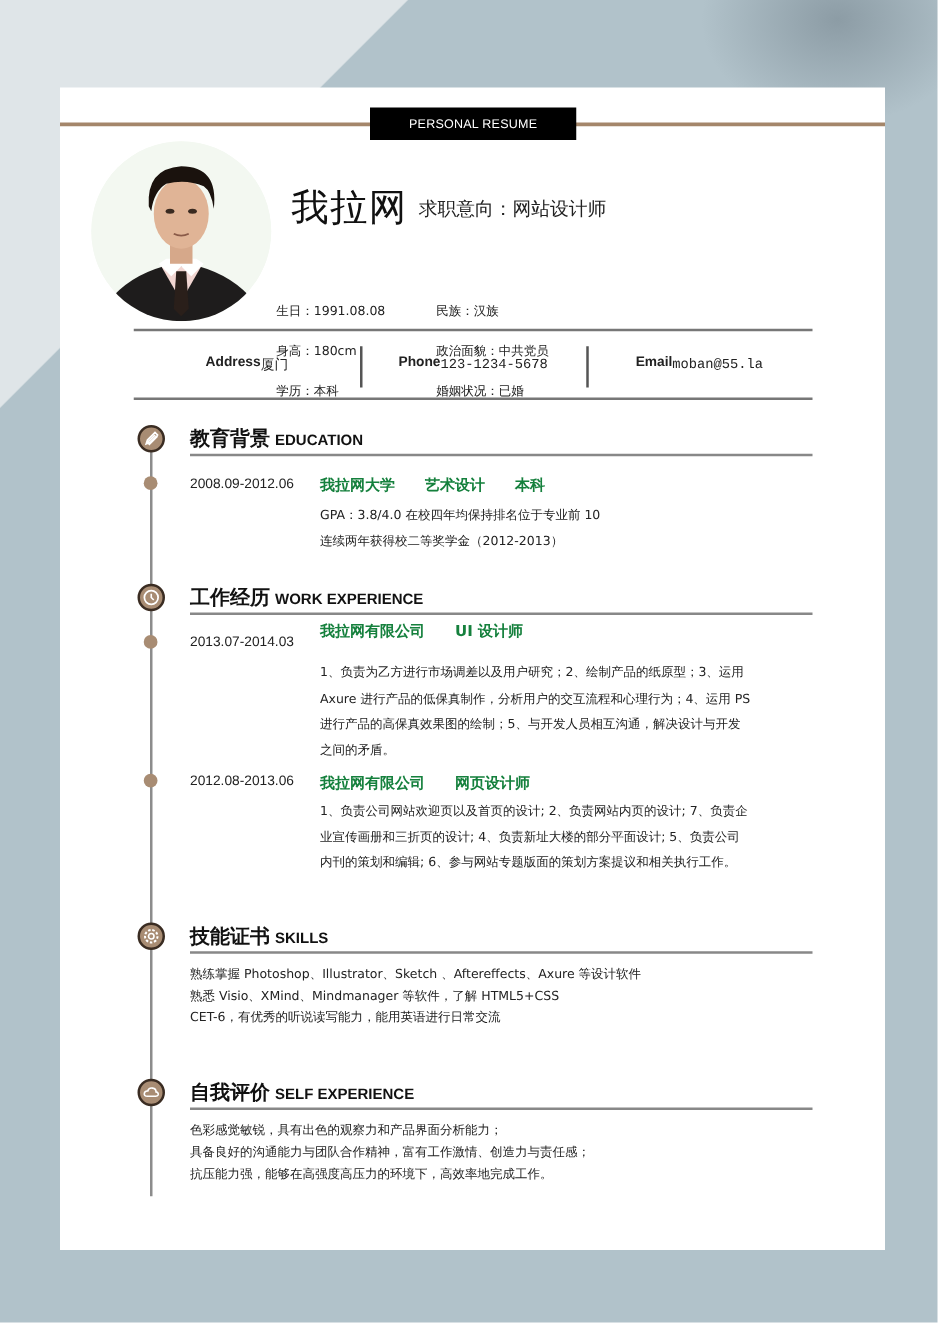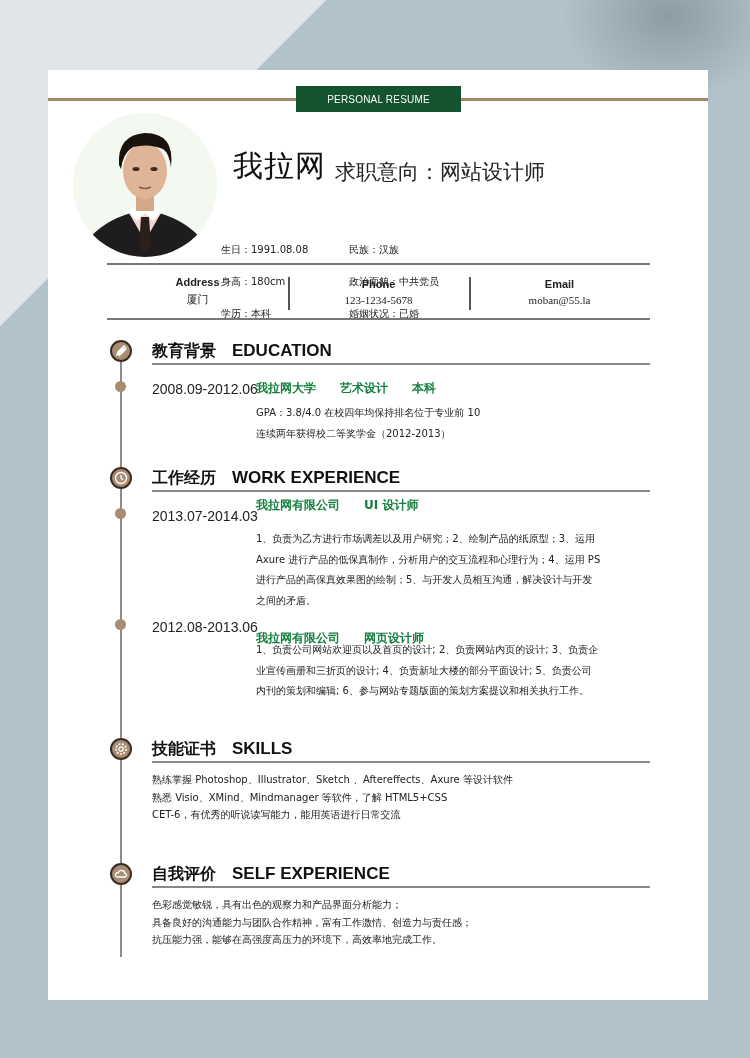--- a/index.html
+++ b/index.html
@@ -22,74 +22,74 @@
   }
   .paper {
     position: absolute; left: 48px; top: 70px; width: 660px; height: 930px;
     background: #ffffff;
   }
   .title-line {
     position: absolute; left: 0; top: 28px; width: 660px; height: 3px; background: #a4866a;
   }
   .title-box {
     position: absolute; left: 248px; top: 16px; width: 165px; height: 26px;
-    background: #14532d; color: #fff; font-size: 10px; letter-spacing: 0.2px;
+    background: #000000; color: #fff; font-size: 10px; letter-spacing: 0.2px;
     display: flex; align-items: center; justify-content: center;
     font-family: "Liberation Sans", sans-serif;
   }
   .avatar {
     position: absolute; left: 25px; top: 43px; width: 144px; height: 144px;
     border-radius: 50%; background: #f3f8f1; overflow: hidden;
   }
   .name {
     position: absolute; left: 185px; top: 76px; font-size: 30px; color: #111;
     font-family: Liberation Serif, serif; font-weight: normal; letter-spacing: 1px;
   }
   .intent {
-    position: absolute; left: 287px; top: 88px; font-size: 21px; color: #222;
+    position: absolute; left: 287px; top: 88px; font-size: 15px; color: #222;
   }
   .info-grid {
     position: absolute; left: 173px; top: 128px; width: 270px;
     display: grid; grid-template-columns: 128px 142px; row-gap: 17px;
     font-size: 10px; color: #222; margin-top: 44px;
   }
   .info-grid span { line-height: 15px; }
   .contact {
     position: absolute; left: 59px; top: 193px; width: 543px; height: 57px;
     border-top: 2px solid #777; border-bottom: 2px solid #777;
     display: flex;
   }
   .contact .cell {
-    flex: 1; display: flex; flex-direction: column; align-items: center; justify-content: center;
+    flex: 1; display: flex; align-items: center; justify-content: center;
     font-size: 10px; position: relative;
   }
   .contact .cell + .cell::before {
     content: ""; position: absolute; left: 0; top: 12px; height: 33px; width: 2px; background: #555;
   }
   .contact .lbl { font-weight: bold; margin-bottom: 4px; font-family: "Liberation Sans", sans-serif; font-size: 11px; }
-  .contact .val { font-family: Liberation Serif, serif; font-size: 11px; }
+  .contact .val { font-family: Liberation Mono, monospace; font-size: 11px; }
   .timeline {
     position: absolute; left: 72px; top: 272px; width: 2px; height: 615px; background: #8c8c8c;
   }
   .sec-icon {
     position: absolute; left: 62px; width: 22px; height: 22px; border-radius: 50%;
     background: #a88c73; border: 2px solid #3a2c22;
     display: flex; align-items: center; justify-content: center;
   }
   .dot {
     position: absolute; left: 67px; width: 11px; height: 11px; border-radius: 50%; background: #a88c73;
   }
   .sec-head {
     position: absolute; left: 104px; width: 498px; height: 24px;
     border-bottom: 2px solid #888;
     font-size: 16px; font-weight: bold; color: #111;
   }
-  .sec-head .en { margin-left: 16px; font-family: "Liberation Sans", sans-serif; font-size: 17px; }
+  .sec-head .en { margin-left: 4px; font-family: "Liberation Sans", sans-serif; font-size: 12px; }
   .date {
-    position: absolute; left: 104px; font-size: 14px; color: #222; font-family: "Liberation Sans", sans-serif;
+    position: absolute; left: 104px; font-size: 11px; color: #222; font-family: "Liberation Sans", sans-serif;
   }
   .row-title {
     position: absolute; left: 208px; font-size: 12px; font-weight: bold; color: #15803d;
   }
   .row-title span + span { margin-left: 24px; }
   .body-text {
     position: absolute; left: 208px; width: 345px; font-size: 10px; line-height: 20.5px; color: #222;
   }
   .list-text {
     position: absolute; left: 104px; width: 500px; font-size: 10px; line-height: 17.5px; color: #222;
@@ -179,24 +179,24 @@
   </div>
   <div class="dot" style="top:438px"></div>
   <div class="date" style="top:438px">2013.07-2014.03</div>
   <div class="row-title" style="top:427px">
     <span>我拉网有限公司</span><span>UI 设计师</span>
   </div>
   <div class="body-text" style="top:459px">1、负责为乙方进行市场调差以及用户研究；2、绘制产品的纸原型；3、运用 Axure 进行产品的低保真制作，分析用户的交互流程和心理行为；4、运用 PS 进行产品的高保真效果图的绘制；5、与开发人员相互沟通，解决设计与开发之间的矛盾。</div>
 
   <div class="dot" style="top:549px"></div>
   <div class="date" style="top:549px">2012.08-2013.06</div>
-  <div class="row-title" style="top:560px">
+  <div class="row-title" style="top:548px">
     <span>我拉网有限公司</span><span>网页设计师</span>
   </div>
-  <div class="body-text" style="top:570px">1、负责公司网站欢迎页以及首页的设计; 2、负责网站内页的设计; 3、负责企业宣传画册和三折页的设计; 4、负责新址大楼的部分平面设计; 5、负责公司内刊的策划和编辑; 6、参与网站专题版面的策划方案提议和相关执行工作。</div>
+  <div class="body-text" style="top:570px">1、负责公司网站欢迎页以及首页的设计; 2、负责网站内页的设计; 7、负责企业宣传画册和三折页的设计; 4、负责新址大楼的部分平面设计; 5、负责公司内刊的策划和编辑; 6、参与网站专题版面的策划方案提议和相关执行工作。</div>
 
   <div class="sec-icon" style="top:668px">
     <svg width="14" height="14" viewBox="0 0 14 14">
         <circle cx="7" cy="7" r="2.2" stroke="#fff" stroke-width="1.3" fill="none"></circle>
         <circle cx="7" cy="7" r="5" stroke="#fff" stroke-width="1.6" stroke-dasharray="2 1.4" fill="none"></circle>
       </svg>
   </div>
   <div class="sec-head" style="top:669px">
     <span>技能证书</span><span class="en">SKILLS</span>
   </div>

